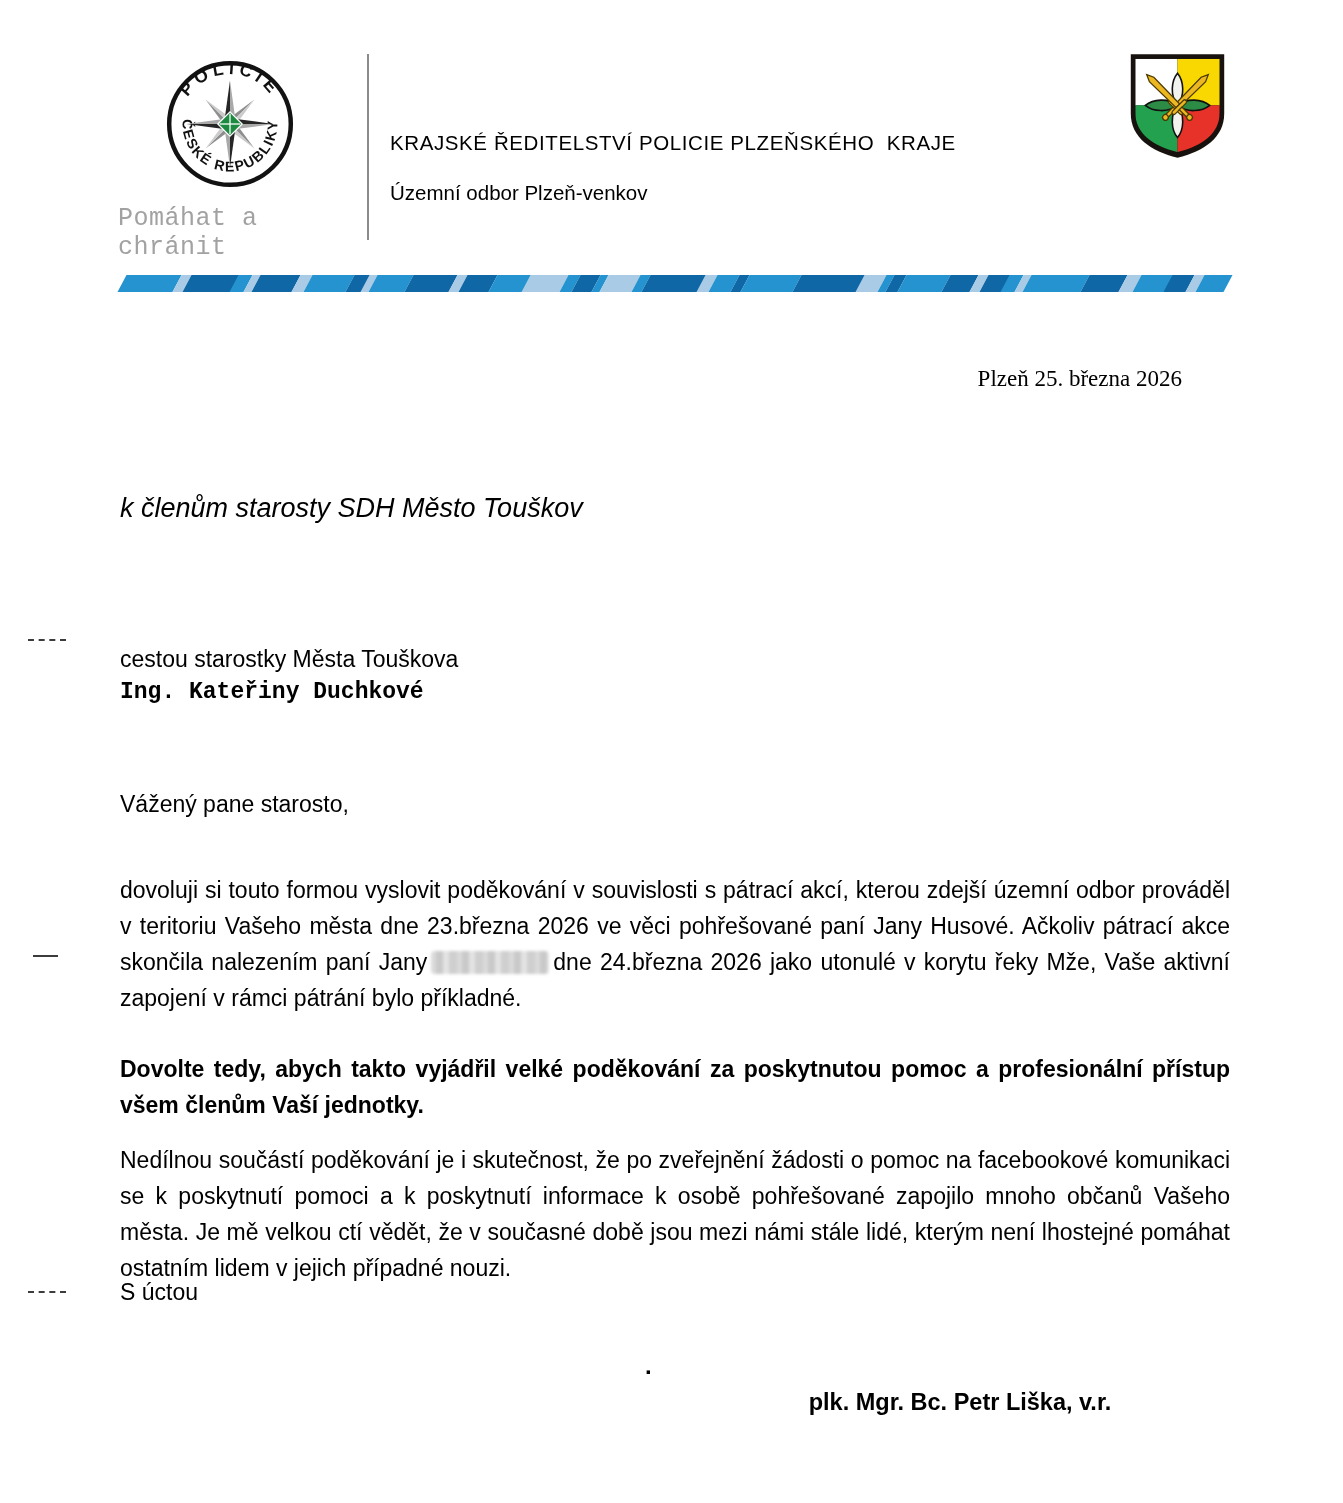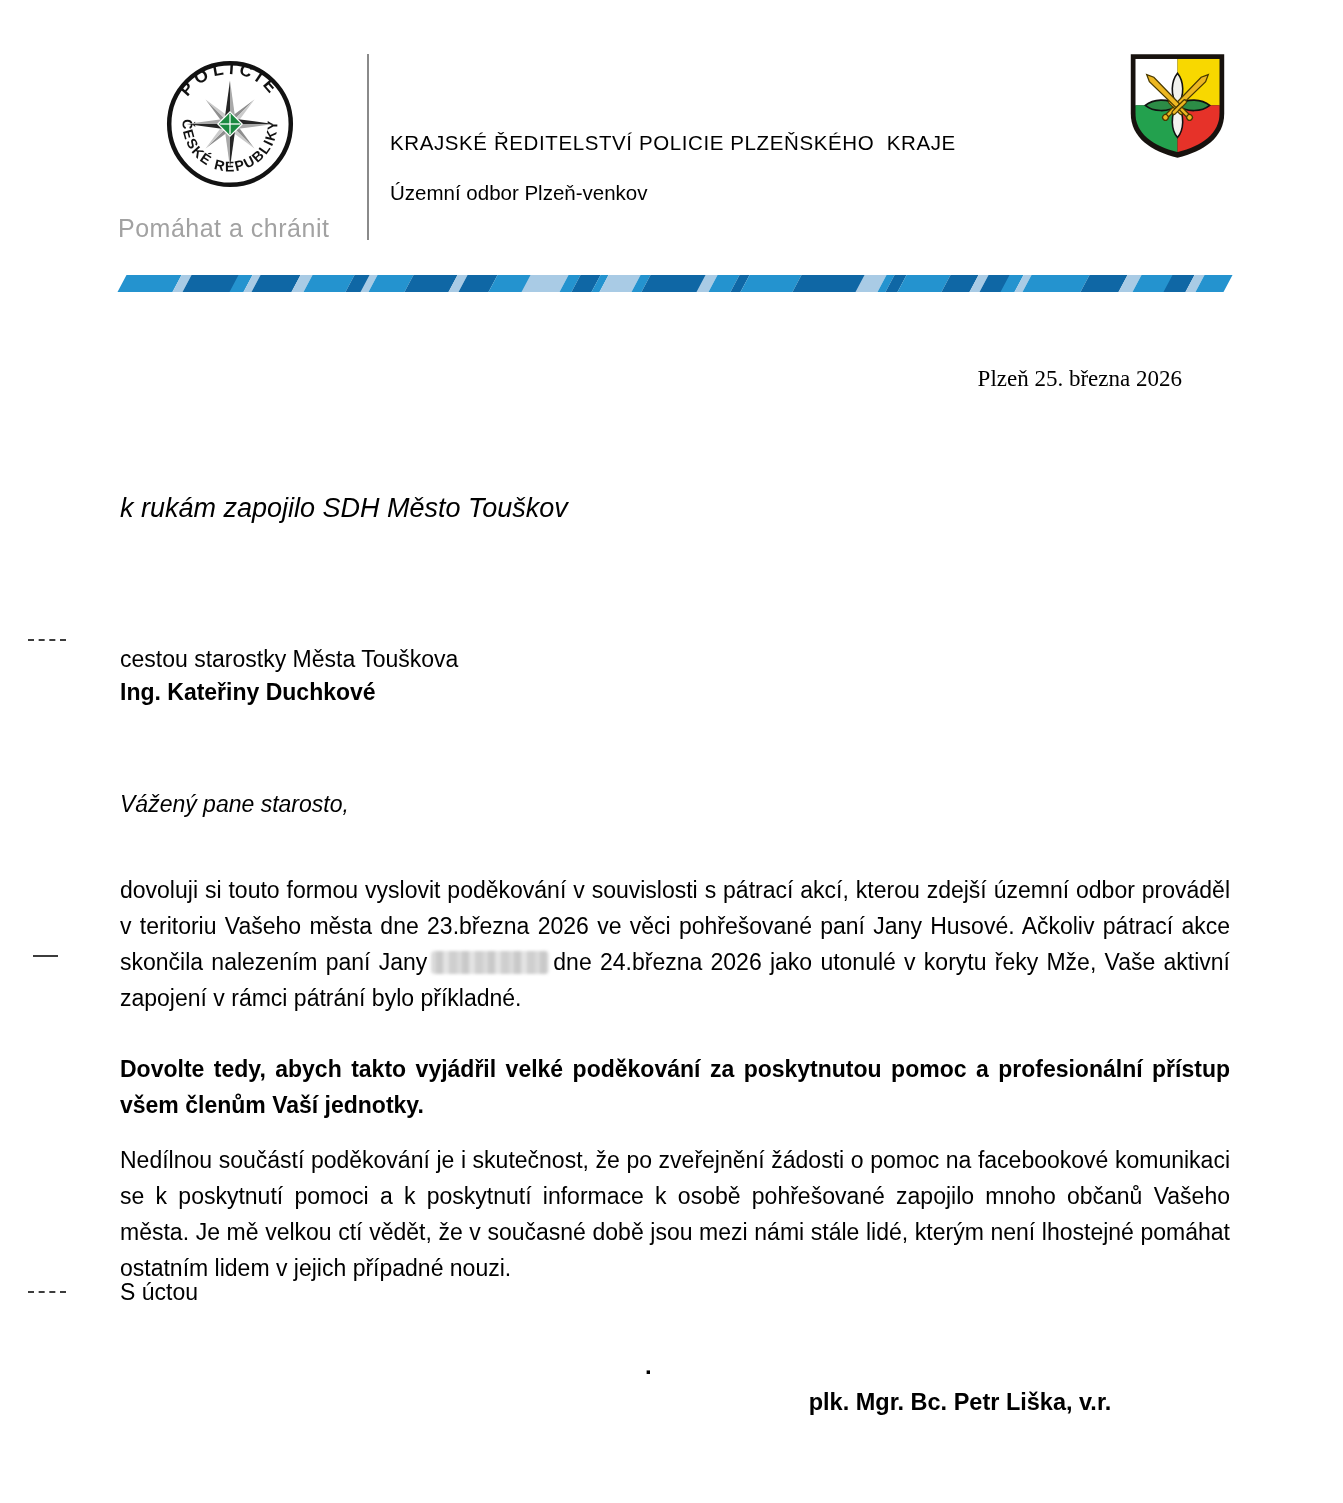--- a/index.html
+++ b/index.html
@@ -4,40 +4,40 @@
 <style>
   html,body { margin:0; padding:0; background:#ffffff; }
   .page {
     position:relative; width:1343px; height:1503px; background:#ffffff;
     font-family:"Liberation Sans", sans-serif; color:#000; overflow:hidden;
   }
   .abs { position:absolute; }
 
   
   .police-logo { left:166px; top:60px; width:128px; height:128px; }
-  .tagline { left:118px; top:214px; width:240px; font-size:25px; color:#a2a2a2; letter-spacing:0.5px; }
+  .tagline { left:118px; top:204px; width:240px; font-size:25px; color:#a2a2a2; letter-spacing:0.5px;font-family:Liberation Mono, monospace; }
   .vline { left:367px; top:54px; width:2px; height:186px; background:#8a8a8a; }
   .org-name { left:390px; top:131px; font-size:20.5px; white-space:pre; letter-spacing:0.6px; }
   .org-unit { left:390px; top:181px; font-size:20.5px; }
   .coat-of-arms { left:1127px; top:51px; width:101px; height:110px; }
 
   
   .stripe { left:122px; top:275px; width:1106px; height:17px; display:flex; }
   .stripe-seg { height:100%; transform:skewX(-28deg); }
 
   .date-line { left:120px; top:366px; width:1110px; text-align:right; padding-right:48px;
                box-sizing:border-box; font-size:23px;font-family:Liberation Serif, serif; }
 
   .recipient { left:120px; top:489px; font-size:27px; line-height:38px; font-style:italic; }
   .recipient .b { font-weight:bold; }
 
   .via { left:120px; top:643px; font-size:23px; line-height:33px; }
-  .via .b { font-weight:bold; }
-
-  .salutation { left:120px; top:791px; font-size:23px;font-style:italic; }
+  .via .b { font-weight:bold;font-family:Liberation Mono, monospace; }
+
+  .salutation { left:120px; top:791px; font-size:23px; }
 
   .para { left:120px; width:1110px; font-size:23px; line-height:36px; text-align:justify; }
   .para1 { top:849px; }
   .para2 { top:1031px; font-weight:bold;margin-top:20px; }
   .para3 { top:1119px; }
 
   .closing { left:120px; top:1279px; font-size:23px; }
 
   .sig-dot { left:645px; top:1352px; font-size:24px; font-weight:bold; }
   .sig-name { left:700px; top:1389px; width:520px; text-align:center; font-size:23.5px; font-weight:bold; }
@@ -205,21 +205,21 @@
       <div class="stripe-seg" style="flex-grow: 14; background: rgb(169, 203, 229);"></div>
       <div class="stripe-seg" style="flex-grow: 32; background: rgb(36, 147, 207);"></div>
       <div class="stripe-seg" style="flex-grow: 22; background: rgb(15, 103, 165);"></div>
       <div class="stripe-seg" style="flex-grow: 10; background: rgb(169, 203, 229);"></div>
       <div class="stripe-seg" style="flex-grow: 28; background: rgb(36, 147, 207);"></div>
     </div>
 
   <div class="abs date-line">Plzeň 25. března 2026</div>
 
   <div class="abs recipient">
-    <div>k rukám zapojilo SDH Město Touškov</div>
+    <div>k členům starosty SDH Město Touškov</div>
   </div>
 
   <div class="abs via">
     <div>cestou starostky Města Touškova</div>
     <div class="b">Ing. Kateřiny Duchkové</div>
   </div>
 
   <div class="abs salutation">Vážený pane starosto,</div>
 
   <p class="abs para para1"><span>dovoluji si touto formou vyslovit poděkování v souvislosti s pátrací akcí, kterou zdejší územní odbor prováděl v teritoriu Vašeho města dne 23.března 2026 ve věci pohřešované paní Jany Husové. Ačkoliv pátrací akce skončila nalezením paní Jany</span><span class="redacted"></span><span>dne 24.března 2026 jako utonulé v korytu řeky Mže, Vaše aktivní zapojení v rámci pátrání bylo příkladné.</span></p>

